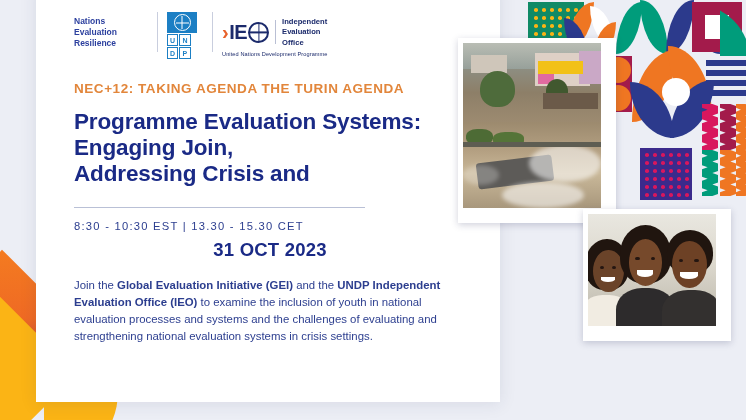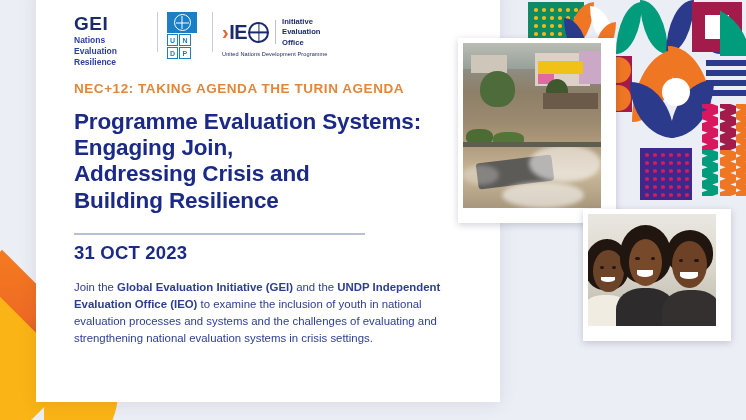--- a/index.html
+++ b/index.html
@@ -116,21 +116,21 @@
     margin-top:13px;font-size:22.5px;font-weight:bold;color:#1a2a86;
     line-height:1.175;letter-spacing:-.15px;
   }
   .title div{white-space:nowrap;}
 
   
   .rule{margin-top:19px;width:291px;height:1.4px;background:#b9c0d6;}
 
   
   .time{margin-top:13px;font-size:11.2px;color:#2c3e8f;letter-spacing:1.25px;line-height:1;}
-  .date{margin-top:9px;font-size:18.5px;font-weight:bold;color:#1a2a86;letter-spacing:.2px;line-height:1;}
+  .date{margin-top:9px;font-size:18.5px;font-weight:bold;color:#1a2a86;letter-spacing:.2px;line-height:1;text-align:center;}
 
   
   .body{margin-top:17px;font-size:11.4px;color:#2c3e8f;line-height:1.48;width:392px;}
   .body b{font-weight:bold;}
 </style>
 </head>
 <body>
 
 <div class="stage">
 
@@ -372,21 +372,20 @@
       </div>
     </div>
   </div>
 
   <div class="card">
     <div class="card-pad">
 
       <div class="logos">
 
         <div class="gei">
-          <div class="gei-mark">GEI</div>
           <div class="gei-sub">
             <div>Nations</div>
             <div>Evaluation</div>
             <div>Resilience</div>
           </div>
         </div>
 
         <div class="logo-div"></div>
 
         <div class="undp">
@@ -405,41 +404,41 @@
 
         <div class="logo-div"></div>
 
         <div class="ieo">
           <div class="ieo-row">
             <div class="ieo-mark">
               <span class="ieo-dot">›</span>IE<span class="ieo-globe"></span>
             </div>
             <div class="ieo-bar"></div>
             <div class="ieo-txt">
-              <div>Initiative</div>
+              <div>Independent</div>
               <div>Evaluation</div>
               <div>Office</div>
             </div>
           </div>
           <div class="ieo-sub">United Nations Development Programme</div>
         </div>
 
       </div>
 
       <div class="eyebrow">NEC+12: TAKING AGENDA THE TURIN AGENDA</div>
 
       <div class="title">
         <div>Programme Evaluation Systems:</div>
         <div>Engaging Join,</div>
         <div>Addressing Crisis and</div>
-        <div>Building Resilience</div>
       </div>
 
       <div class="rule"></div>
 
+      <div class="time">8:30 - 10:30 EST | 13.30 - 15.30 CET</div>
       <div class="date">31 OCT 2023</div>
 
       <div class="body">
         <span>Join the </span><b>Global Evaluation Initiative (GEI)</b><span> and the </span><b>UNDP Independent Evaluation Office (IEO)</b><span> to examine the inclusion of youth in national evaluation processes and systems and the challenges of evaluating and strengthening national evaluation systems in crisis settings.</span>
       </div>
 
     </div>
   </div>
 
 </div>

